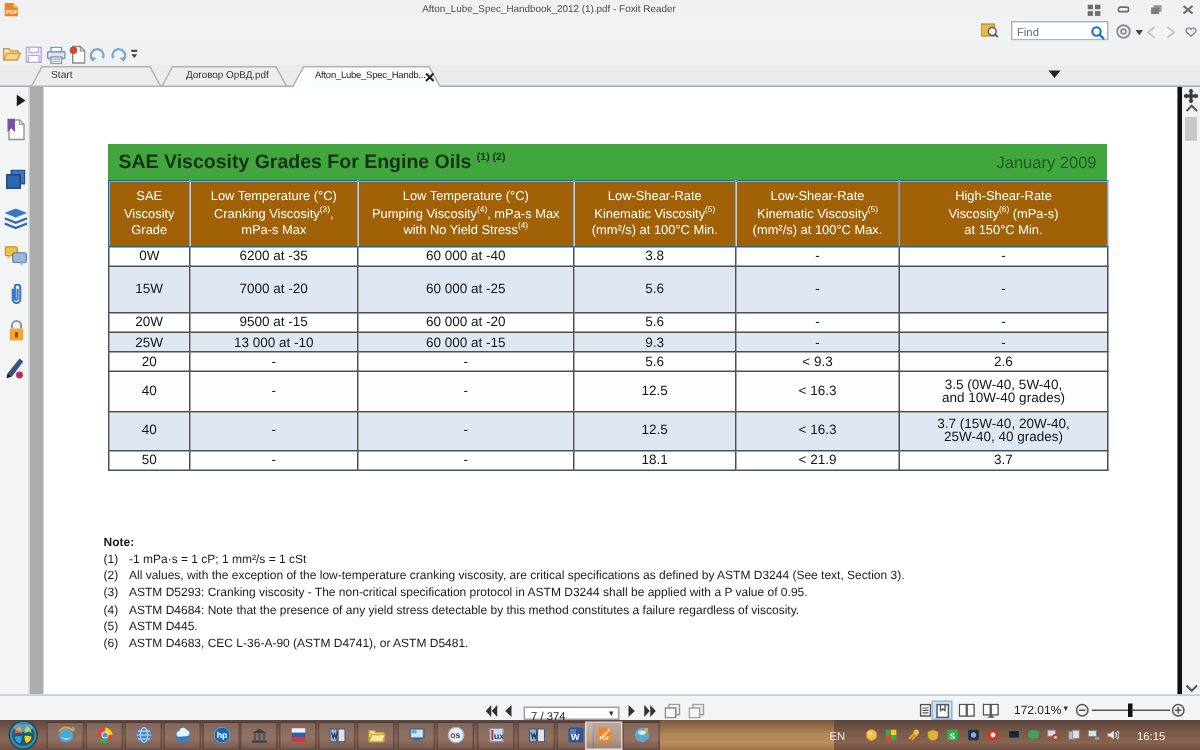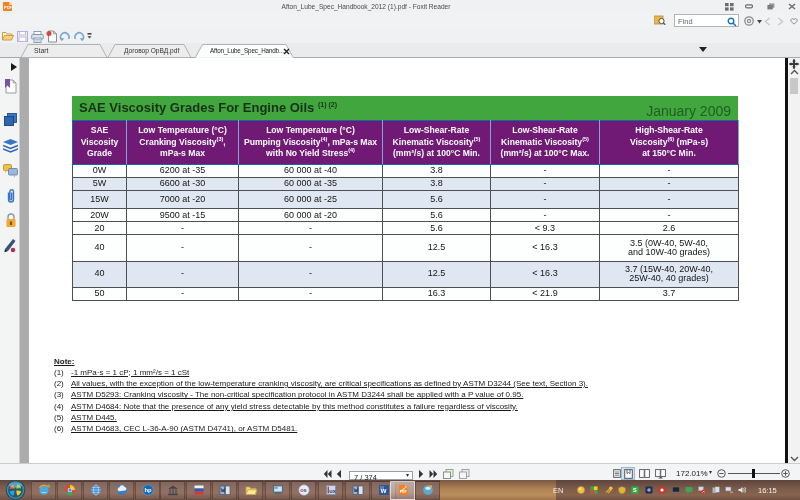--- a/index.html
+++ b/index.html
@@ -35,31 +35,31 @@
   #vthumb { position:absolute; left:790px; top:20px; width:8px; height:16px; background:#c8c8c8; }
 
   
   #callout { position:absolute; left:711px; top:40px; width:89px; height:18px; background:linear-gradient(135deg,#7fa9d8 0%,#3a6fb5 55%,#2b5aa4 100%); color:#fff; font-size:7.2px; font-weight:bold; text-align:center; line-height:18px; z-index:5; }
   #callout-arrow { position:absolute; left:699px; top:47px; width:0; height:0; border-left:4px solid transparent; border-right:4px solid transparent; border-top:5px solid #222; z-index:5; }
 
   
   #greenbar { position:absolute; left:43px; top:38px; width:666px; height:24px; background:#41a63e; }
   #greenbar .lt { position:absolute; left:7px; top:4px; font-size:13px; font-weight:bold; color:#163216; }
   #greenbar .lt sup { font-size:7px; }
-  #greenbar .rt { position:absolute; right:7px; top:6.5px; font-size:14px; color:#1f5e22; }
+  #greenbar .rt { position:absolute; right:7px; top:6.5px; font-size:11px; color:#1f5e22; }
   #vtable { position:absolute; left:43px; top:62px; border-collapse:collapse; table-layout:fixed; }
   #vtable td, #vtable th { border:1px solid #4e4f51; padding:0; text-align:center; vertical-align:middle; overflow:hidden; }
-  #vtable th { background:#701a75; color:#fff; font-size:8.6px; font-weight:bold; line-height:1.38; border:1px solid #0f67b1; border-right:1px solid #7fa8cf; }
+  #vtable th { background:#a16207; color:#fff; font-size:8.6px; font-weight:normal; line-height:1.38; border:1px solid #0f67b1; border-right:1px solid #7fa8cf; }
   #vtable td { font-size:9px; color:#141414; line-height:1.05; }
   #vtable tr.b td { background:#dfe7f3; }
   #vtable tr.w td { background:#fdfefe; }
   sup { font-size:5.5px; vertical-align:super; line-height:0; }
 
   
-  #notes { position:absolute; left:25px; top:294.5px; width:700px; font-size:8px; color:#1b1b1b;text-decoration:underline; }
+  #notes { position:absolute; left:40px; top:294.5px; width:700px; font-size:8px; color:#1b1b1b; }
   #notes .nt { font-weight:bold; }
   #notes .row { position:relative; padding-left:17px; margin-top:0; height:11.4px; white-space:nowrap; }
   #notes .num { position:absolute; left:0; }
 
   
   #statusbar { position:absolute; left:0; top:463px; width:800px; height:17px; background:#f3f4f5; border-top:1px solid #cccccc; }
 
   
   #taskbar { position:absolute; left:0; top:480px; width:800px; height:20px; background:linear-gradient(180deg,#5e453e 0%,#7b5c50 35%,#8a6757 65%,#6f5147 100%); }
 </style>
@@ -210,44 +210,44 @@
           <th>High-Shear-Rate<br>Viscosity<sup>(6)</sup> (mPa-s)<br>at 150°C Min.</th>
         </tr>
         <tr class="w" style="height:13.1px">
               <td>0W</td>
               <td>6200 at -35</td>
               <td>60 000 at -40</td>
               <td>3.8</td>
               <td>-</td>
               <td>-</td>
             </tr>
-        <tr class="b" style="height:13.1px">
-              <td>5W</td>
-              <td>6600 at -30</td>
-              <td>60 000 at -35</td>
-              <td>3.8</td>
-              <td>-</td>
-              <td>-</td>
-            </tr>
-        <tr class="b" style="height:18px">
+        <tr class="b" style="height:31px">
               <td>15W</td>
               <td>7000 at -20</td>
               <td>60 000 at -25</td>
               <td>5.6</td>
               <td>-</td>
               <td>-</td>
             </tr>
         <tr class="w" style="height:13.1px">
               <td>20W</td>
               <td>9500 at -15</td>
               <td>60 000 at -20</td>
               <td>5.6</td>
               <td>-</td>
               <td>-</td>
             </tr>
+        <tr class="b" style="height:13.1px">
+              <td>25W</td>
+              <td>13 000 at -10</td>
+              <td>60 000 at -15</td>
+              <td>9.3</td>
+              <td>-</td>
+              <td>-</td>
+            </tr>
         <tr class="w" style="height:13.1px">
               <td>20</td>
               <td>-</td>
               <td>-</td>
               <td>5.6</td>
               <td>&lt; 9.3</td>
               <td>2.6</td>
             </tr>
         <tr class="w" style="height:26.2px">
               <td>40</td>
@@ -262,21 +262,21 @@
               <td>-</td>
               <td>-</td>
               <td>12.5</td>
               <td>&lt; 16.3</td>
               <td>3.7 (15W-40, 20W-40,<br>25W-40, 40 grades)</td>
             </tr>
         <tr class="w" style="height:13.1px">
               <td>50</td>
               <td>-</td>
               <td>-</td>
-              <td>16.3</td>
+              <td>18.1</td>
               <td>&lt; 21.9</td>
               <td>3.7</td>
             </tr>
       </tbody>
         </table>
       <div id="notes">
         <div class="nt" style="position:relative;top:4px">Note:</div>
         <div style="height:6px"></div>
         <div class="row"><span class="num">(1)</span> -1 mPa·s = 1 cP; 1 mm²/s = 1 cSt</div>
         <div class="row"><span class="num">(2)</span>All values, with the exception of the low-temperature cranking viscosity, are critical specifications as defined by ASTM D3244 (See text, Section 3).</div>

